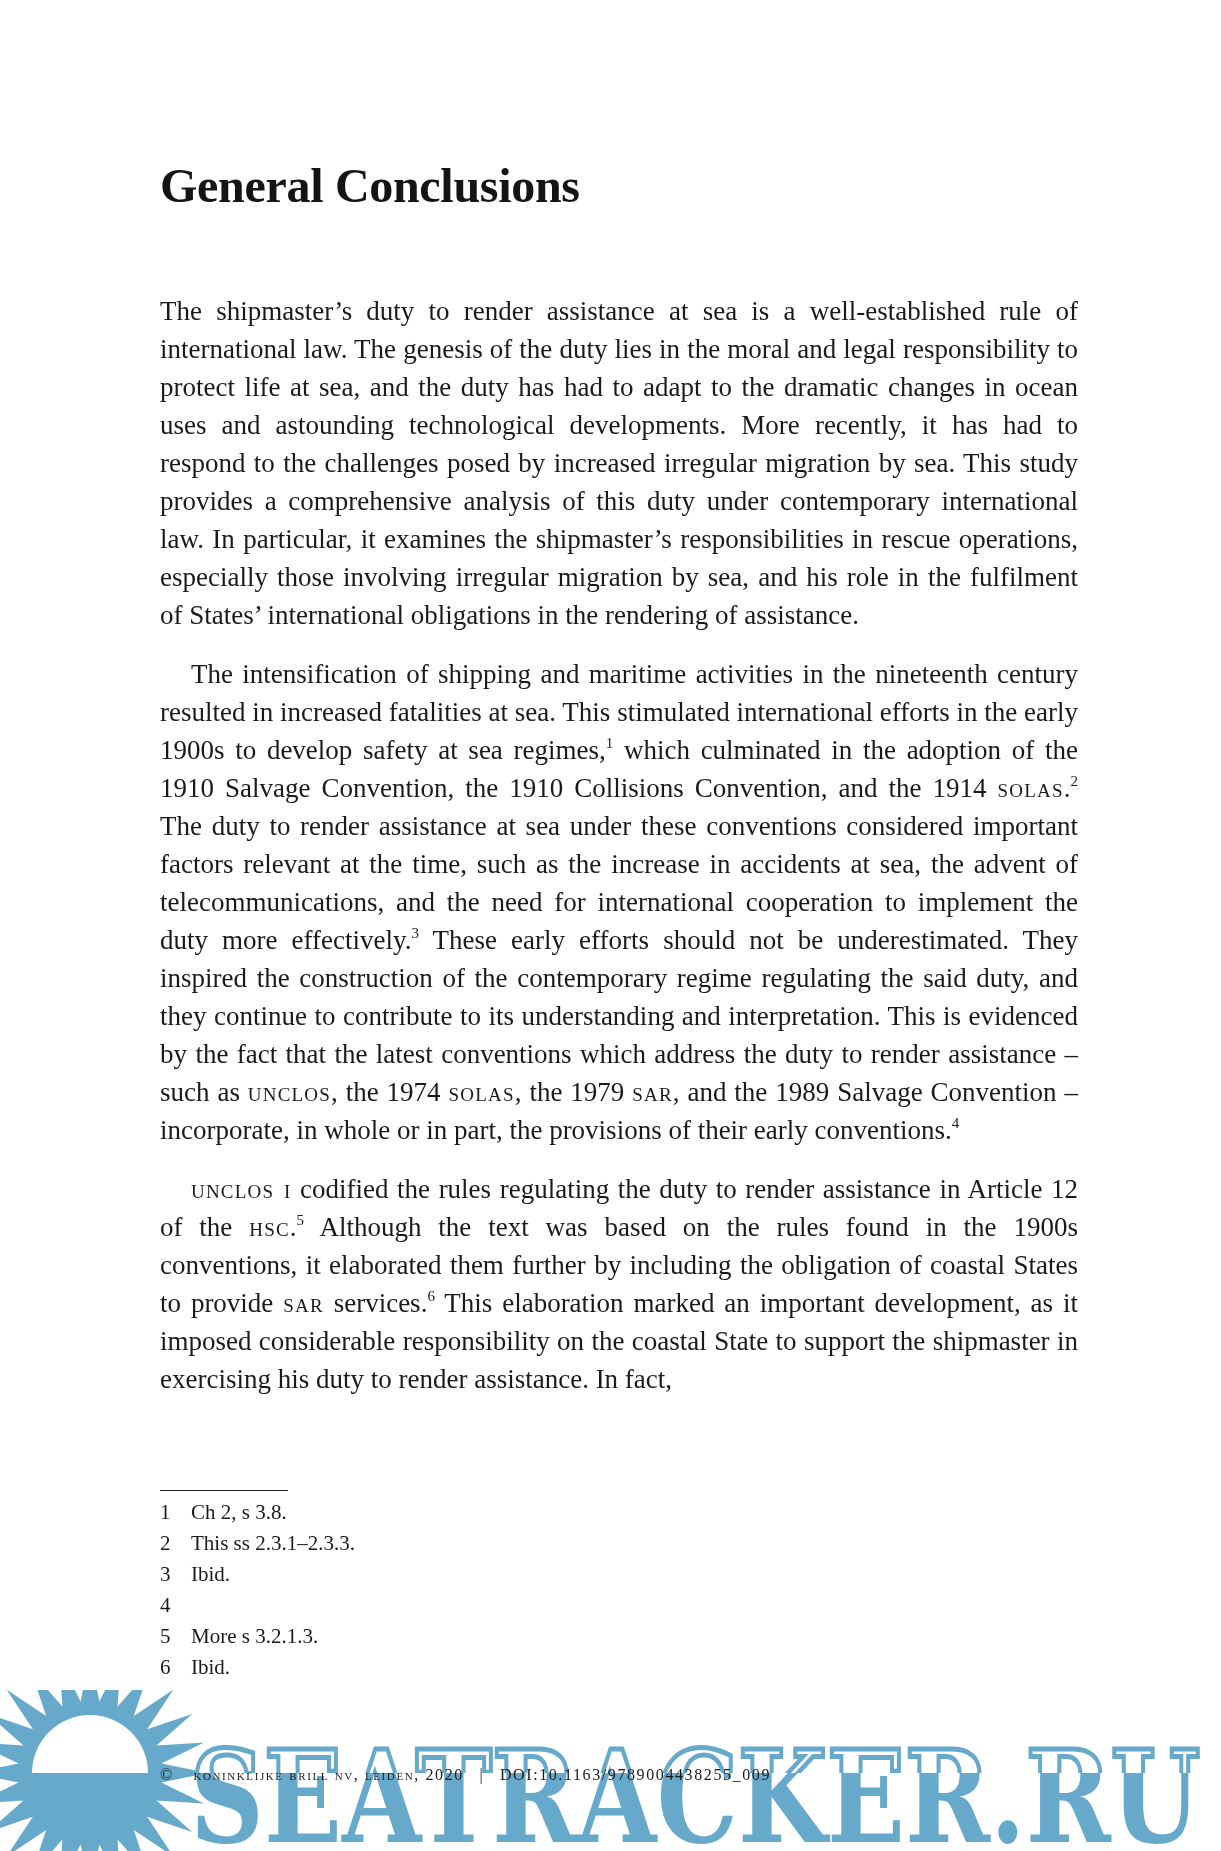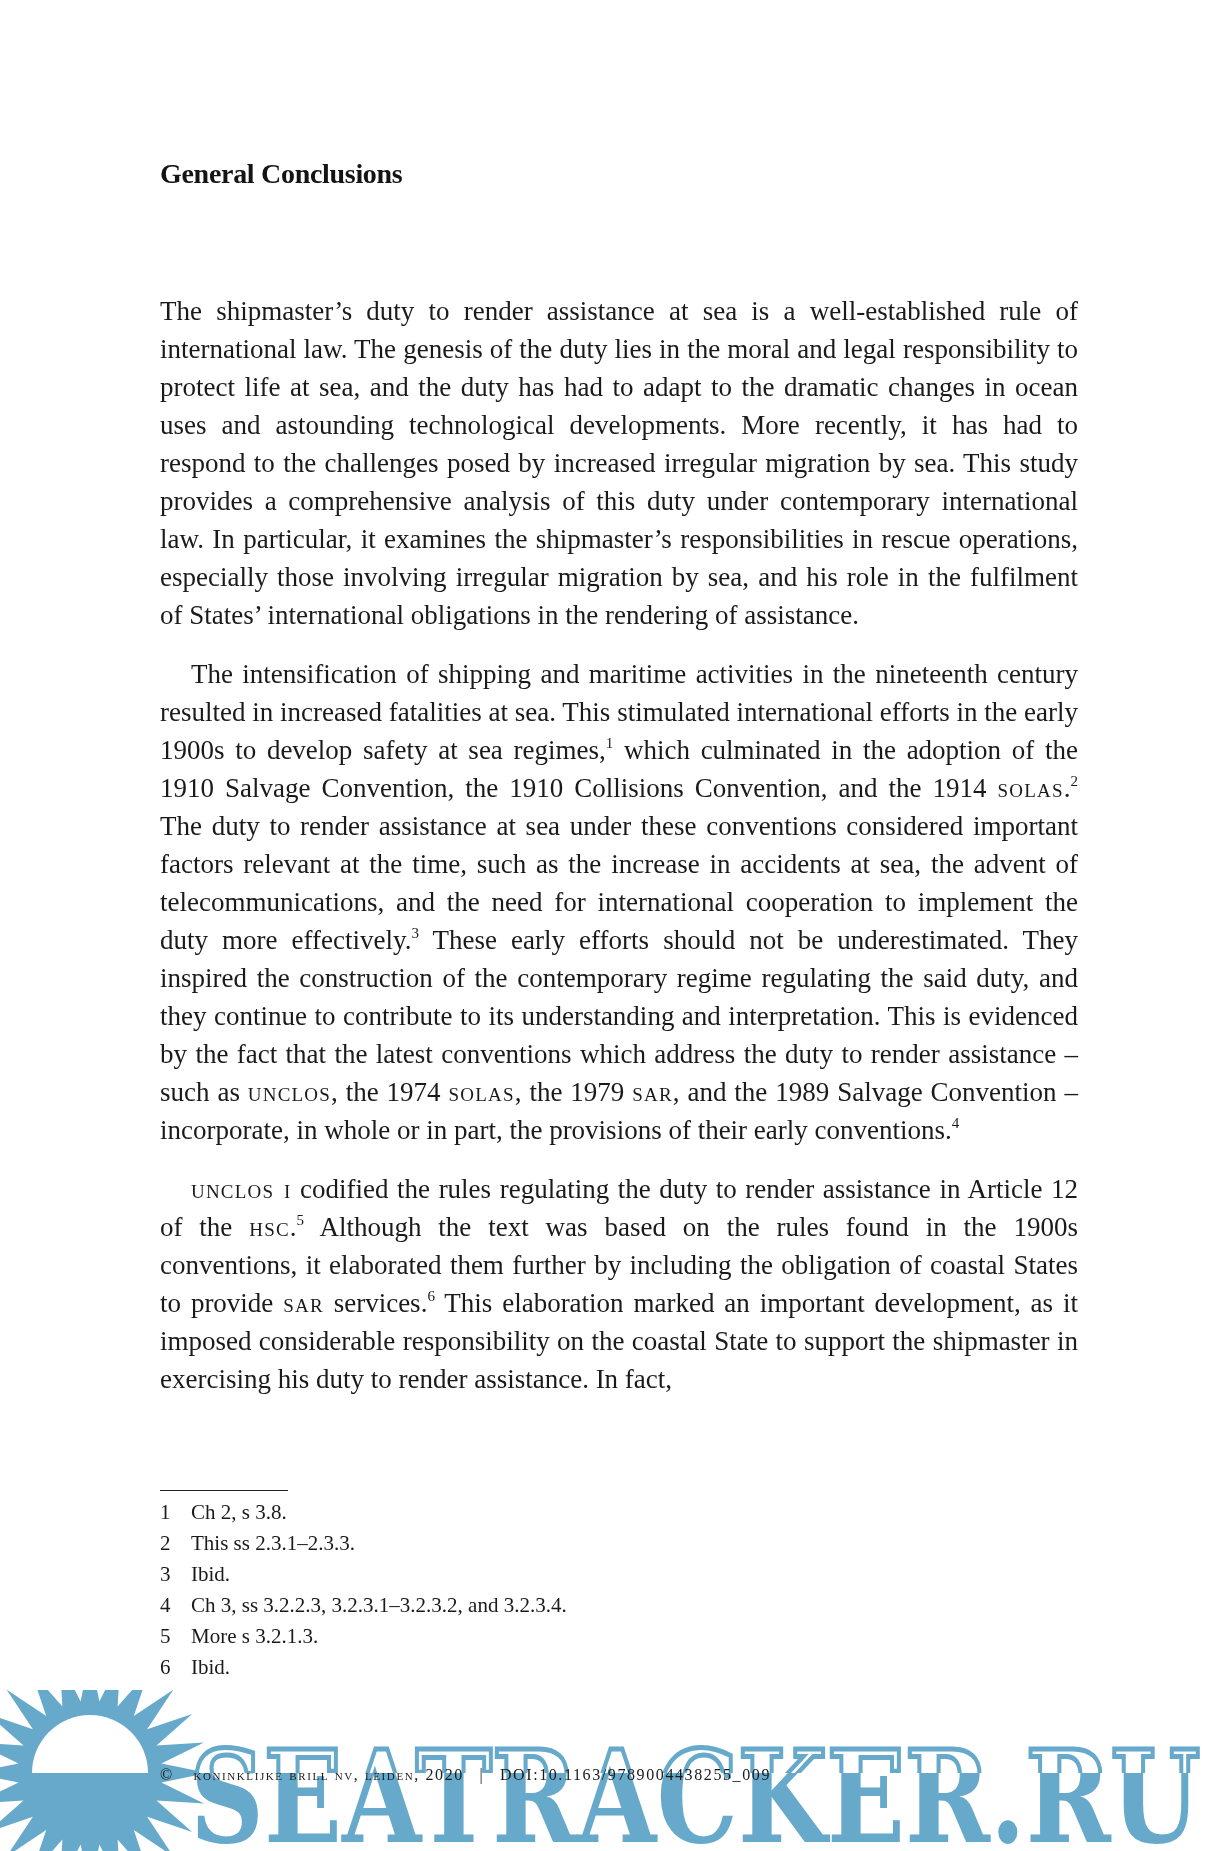--- a/index.html
+++ b/index.html
@@ -2,21 +2,21 @@
 <html><head>
 <meta charset="utf-8">
 <style>
   html, body { margin: 0; padding: 0; }
   body {
     width: 1221px; height: 1851px; background: #ffffff; position: relative; overflow: hidden;
     font-family: "Liberation Serif", "DejaVu Serif", serif; color: #1a1a1a;
   }
   .page-title {
     position: absolute; left: 160px; top: 158px;
-    font-size: 28px; font-weight: bold; letter-spacing: -0.3px; margin: 0;
+    font-size: 48px; font-weight: bold; letter-spacing: -0.3px; margin: 0;
     color: #141414;
   }
   .body-text {
     position: absolute; left: 160px; top: 292px; width: 918px;
     font-size: 27px; line-height: 38px; text-align: justify;
     hyphens: manual;
   }
   .body-text p { margin: 0; }
   .body-text p.indent { text-indent: 31px; margin-top: 21px; }
   .sc { font-variant: small-caps; letter-spacing: 1.2px; text-transform: lowercase; }
@@ -59,21 +59,20 @@
     <li>
       <span class="fn-num">2</span>
       <span>This ss 2.3.1–2.3.3.</span>
     </li>
     <li>
       <span class="fn-num">3</span>
       <span>Ibid.</span>
     </li>
     <li>
       <span class="fn-num">4</span>
-      <span>Ch 3, ss 3.2.2.3, 3.2.3.1–3.2.3.2, and 3.2.3.4.</span>
     </li>
     <li>
       <span class="fn-num">5</span>
       <span>More s 3.2.1.3.</span>
     </li>
     <li>
       <span class="fn-num">6</span>
       <span>Ibid.</span>
     </li>
   </ol>

